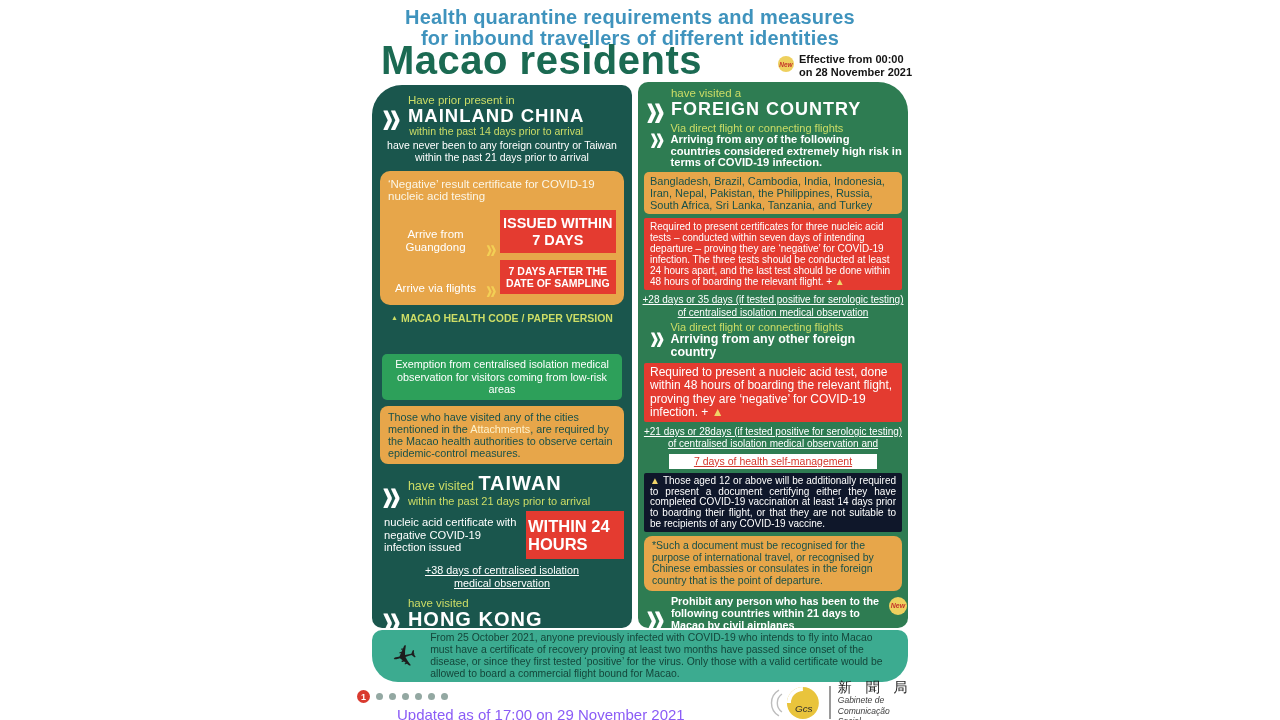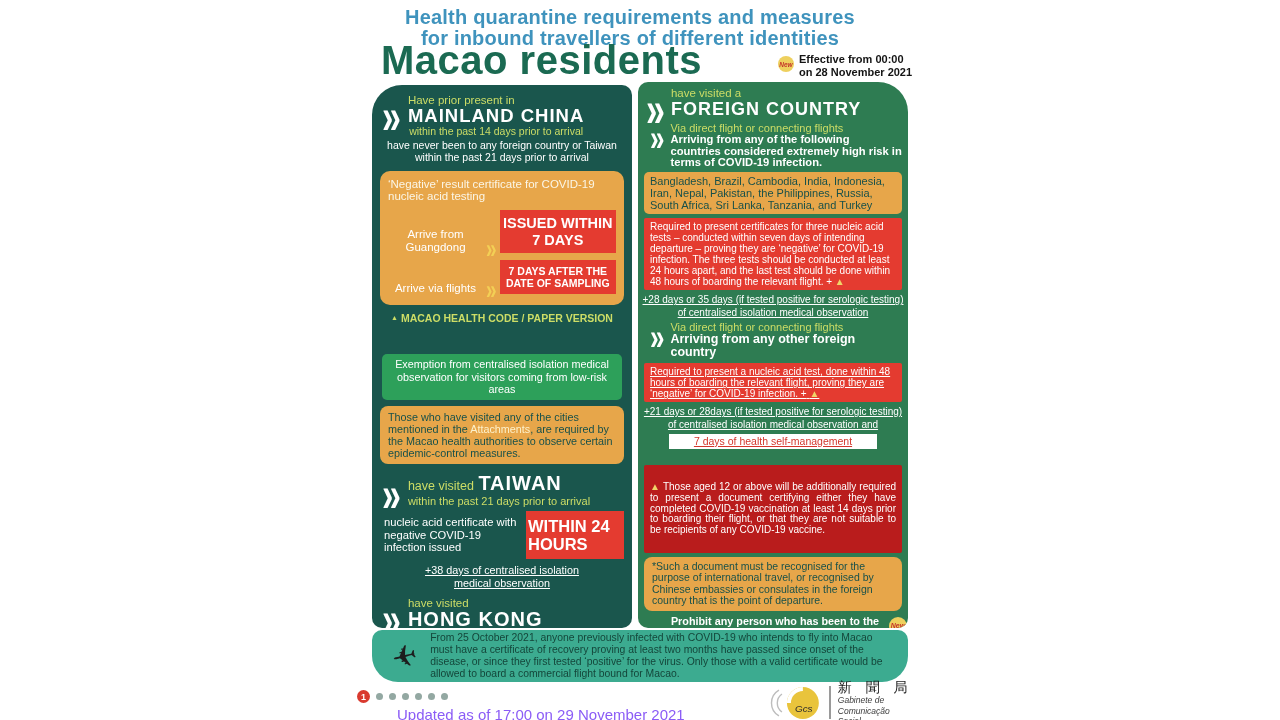--- a/index.html
+++ b/index.html
@@ -68,21 +68,21 @@
   .fc-head { display:flex; gap:6px; padding:5px 6px 0 8px; }
   .fc-intro { font-size:11.5px; }
   .fc-name { font-size:18px; font-weight:bold; letter-spacing:1px; }
   .sub { display:flex; gap:6px; padding:2px 6px 0 12px; }
   .sub .via { font-size:11px; }
   .sub .sub-head { font-size:11.2px; font-weight:bold; line-height:1.04; }
   .countries { margin:3px 6px 0; background:#e7a64a; border-radius:5px; padding:3px 6px; color:#17504a; font-size:11px; line-height:1.1; }
   .redbox { margin:4px 6px 0; background:#e43b30; border-radius:2px; padding:3px 6px; font-size:10px; line-height:1.1; }
   .iso2 { text-align:center; text-decoration:underline; font-size:10px; line-height:1.25; margin:4px 4px 0; }
   .selfmgmt { width:208px; margin:3px auto 0; background:#fff; color:#d3362c; text-align:center; font-size:10.5px; padding:1px 0 2px; text-decoration:underline; }
-  .vaxbox { margin:16px 6px 0; background:#b91c1c; border-radius:2px; padding:17px 6px; font-size:10px; line-height:1.07; text-align:justify; }
+  .vaxbox { margin:4px 6px 0; background:#0f172a; border-radius:2px; padding:3px 6px; font-size:10px; line-height:1.07; text-align:justify; }
   .docbox { margin:4px 6px 0; background:#e7a64a; border-radius:8px; padding:4px 8px; color:#17504a; font-size:10.5px; line-height:1.1; }
   .prohibit { position:relative; display:flex; gap:6px; padding:4px 20px 0 8px; }
   .pro-txt { font-size:10.8px; font-weight:bold; line-height:1.15; }
   .newbadge2 { position:absolute; right:1px; top:6px; width:18px; height:18px; border-radius:50%; background:#eed05e; color:#c4342b; font-size:7px; font-weight:bold; font-style:italic; display:flex; align-items:center; justify-content:center; }
   .countries2 { margin:3px 6px 0; background:#e7a64a; border-radius:5px; padding:2px 6px; color:#fff; font-size:10.8px; line-height:1.12; }
 
   
   .plane { font-size:30px; color:#1d1d1d; margin:0 13px 0 20px; transform:scaleX(-1) rotate(14deg); }
   .band-text { color:#14463a; font-size:10.4px; line-height:1.16; padding-right:14px; }
 
@@ -204,21 +204,21 @@
       <div class="iso2">+28 days or 35 days (if tested positive for serologic testing) of centralised isolation medical observation</div>
 
       <div class="sub">
         <span class="chev med">»</span>
         <div>
           <div class="yg via">Via direct flight or connecting flights</div>
           <div class="sub-head" style="font-size:12.5px;">Arriving from any other foreign country</div>
         </div>
       </div>
 
-      <div class="redbox" style="font-size:10px;text-decoration:underline;">
+      <div class="redbox" style="font-size:12px;">
         <span>Required to present a nucleic acid test, done within 48 hours of boarding the relevant flight, proving they are ‘negative’ for COVID-19 infection. +</span>
         <span class="tri">▲</span>
       </div>
 
       <div class="iso2">+21 days or 28days (if tested positive for serologic testing) of centralised isolation medical observation and</div>
       <div class="selfmgmt">7 days of health self-management</div>
 
       <div class="vaxbox">
         <span class="tri">▲ </span>
         <span>Those aged 12 or above will be additionally required to present a document certifying either they have completed COVID-19 vaccination at least 14 days prior to boarding their flight, or that they are not suitable to be recipients of any COVID-19 vaccine.</span>

